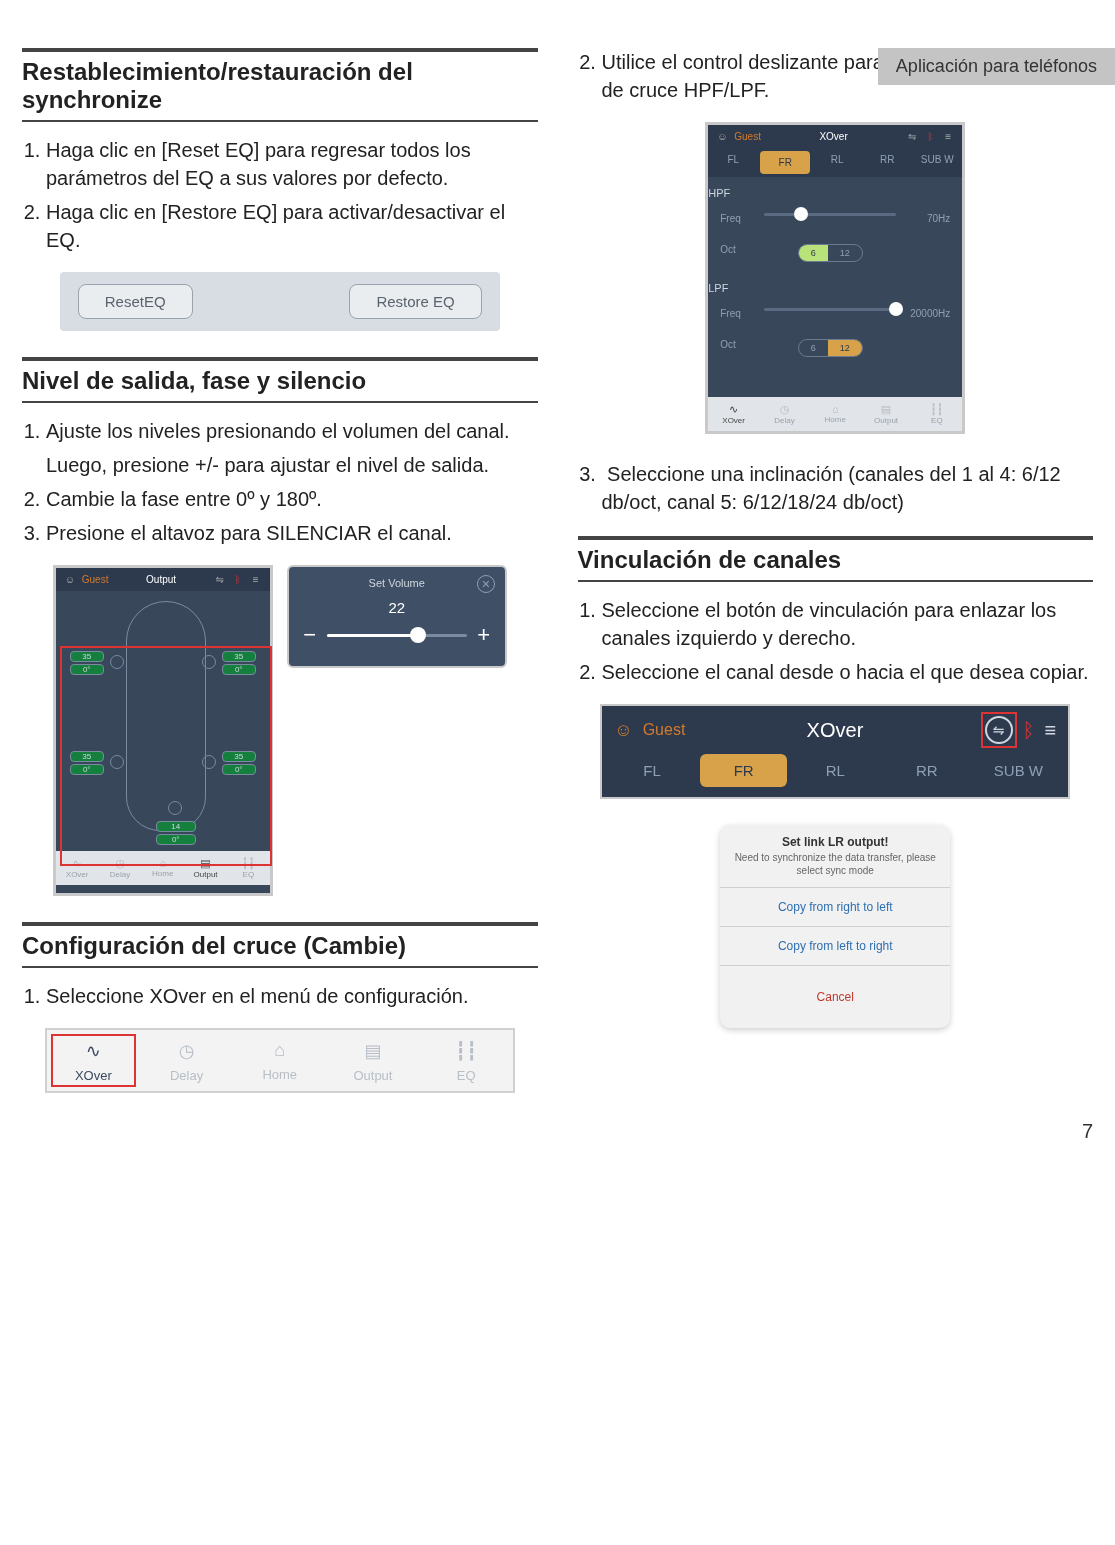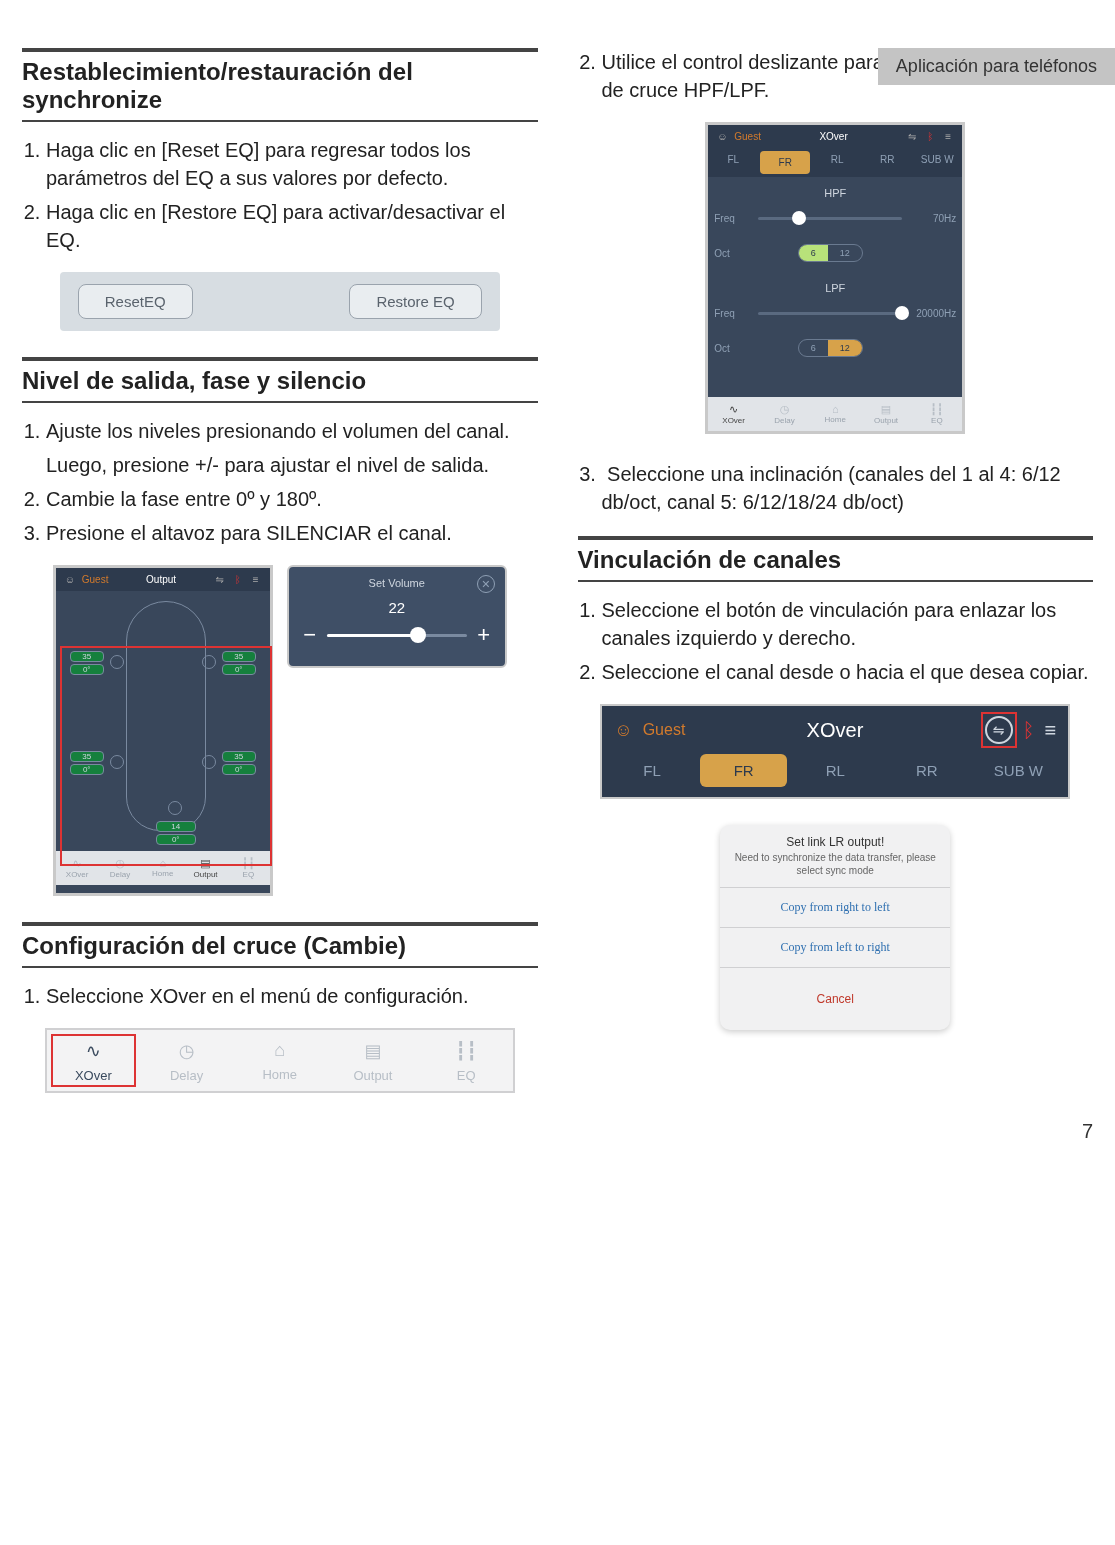--- a/index.html
+++ b/index.html
@@ -61,22 +61,22 @@
   .navstrip .item .glyph { display:block; font-size:18px; margin-bottom:6px; color:#b7bec6;}
   .navstrip .item.sel { color:#3a4a5e; }
   .navstrip .item.sel .glyph { color:#3a4a5e; }
   .navstrip .item .redframe { position:absolute; left:4px; right:4px; top:4px; bottom:4px; border:2px solid #d33; }
 
   
   .phone-xover { width:260px; background:#39475b; border:3px solid #c9c9c9; }
   .xo-tabs { display:flex; background:#2d3a4d; font-size:10px; color:#8fa0b5; }
   .xo-tabs .t { flex:1; text-align:center; padding:6px 0;}
   .xo-tabs .t.on { background:#d7a24a; color:#2d3a4d; border-radius:4px; margin:3px 2px;}
-  .xo-sec-label { text-align:center; color:#cfd6df; font-size:11px; padding:10px 0 4px 0;}
-  .xo-row { display:flex; align-items:center; padding:10px 6px; font-size:10px; color:#8fa0b5; }
+  .xo-sec-label { color:#cfd6df; font-size:11px; padding:10px 0 4px 0;}
+  .xo-row { display:flex; align-items:flex-start; padding:10px 12px; font-size:10px; color:#8fa0b5; }
   .xo-row .lab { width:36px; }
   .xo-row .track { flex:1; height:3px; background:#5a6a80; position:relative; border-radius:2px; margin:0 8px;}
   .xo-row .track .knob { position:absolute; top:-6px; width:14px; height:14px; background:#fff; border-radius:50%; margin-left:-7px;}
   .xo-row .val { width:46px; text-align:right; color:#8fa0b5;}
   .xo-seg { display:flex; border:1px solid #6a7a90; border-radius:10px; overflow:hidden; font-size:9px;}
   .xo-seg span { padding:3px 12px; color:#8fa0b5;}
   .xo-seg span.on { background:#b8e27a; color:#2d3a4d;}
   .xo-seg.orange span.on { background:#d7a24a; }
   .phone-xover .phone-bottombar { font-size:8px; }
 
@@ -89,23 +89,23 @@
   .xo-header .link { width:28px; height:28px; border:2px solid #cfd6df; border-radius:50%; color:#cfd6df; font-size:14px; line-height:24px; text-align:center; position:relative;}
   .xo-header .link .redframe { position:absolute; left:-6px; top:-6px; right:-6px; bottom:-6px; border:2px solid #d33;}
   .xo-header .bt { color:#d33; font-size:20px;}
   .xo-header .menu { color:#cfd6df; font-size:20px;}
   .xo-header .tabs { display:flex; padding:0 6px 10px 6px; gap:4px;}
   .xo-header .tabs .t { flex:1; text-align:center; color:#8fa0b5; font-size:15px; padding:8px 0; border-radius:6px;}
   .xo-header .tabs .t.on { background:#d7a24a; color:#2d3a4d;}
 
   
   .link-dialog { width:230px; background:#f1f1f2; border-radius:10px; overflow:hidden; text-align:center; font-size:12px; box-shadow:0 2px 6px rgba(0,0,0,.2);}
-  .link-dialog .hdr { font-weight:normal; color:#333; padding:10px 10px 2px 10px;}
+  .link-dialog .hdr { font-weight:bold; color:#333; padding:10px 10px 2px 10px;}
   .link-dialog .sub { color:#666; font-size:10px; padding:0 14px 10px 14px; line-height:1.3;}
-  .link-dialog .opt { border-top:1px solid #d0d0d2; padding:12px 0; color:#2e6fb0;font-family:Liberation Serif, serif;}
+  .link-dialog .opt { border-top:1px solid #d0d0d2; padding:12px 0; color:#2e6fb0;}
   .link-dialog .cancel { border-top:1px solid #d0d0d2; padding:24px 0; color:#c0392b;}
 
   .page-number { position:absolute; right:22px; bottom:6px; font-size:20px; color:#333;}
 </style>
 </head>
 <body>
 
 <div class="page">
   <div class="header-tab">Aplicación para teléfonos</div>
 

